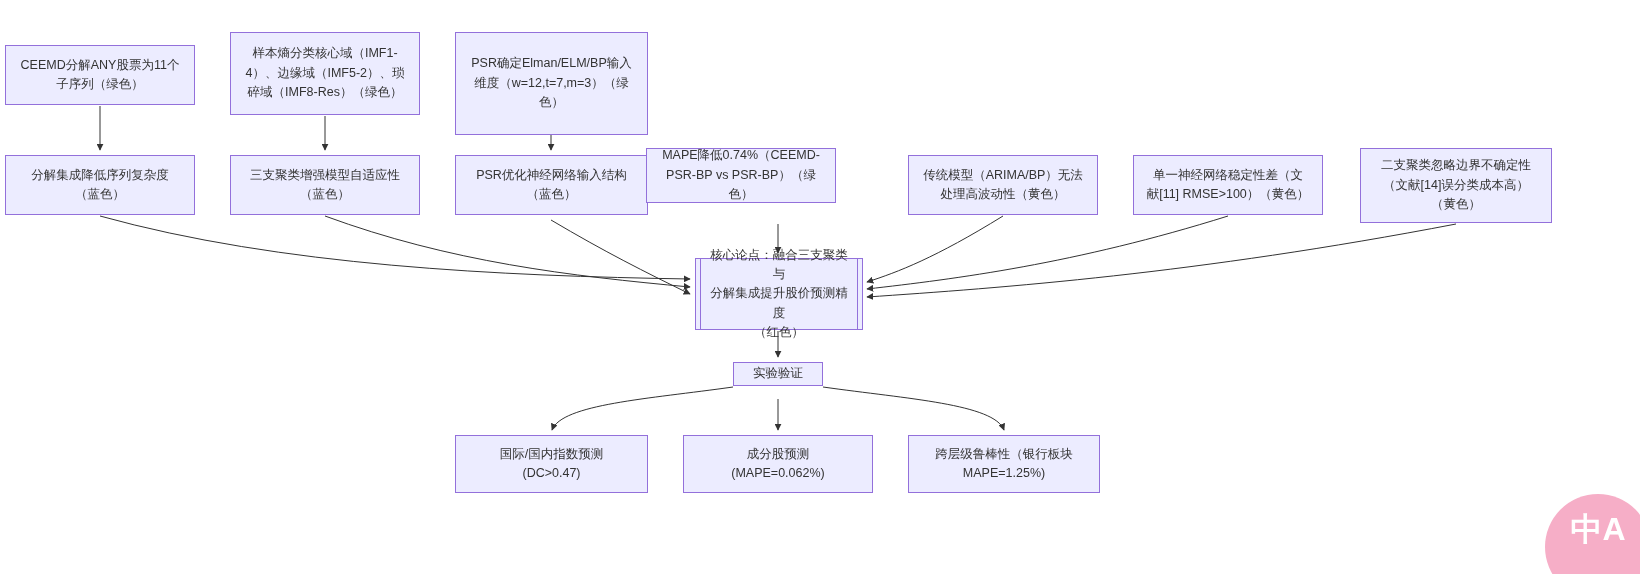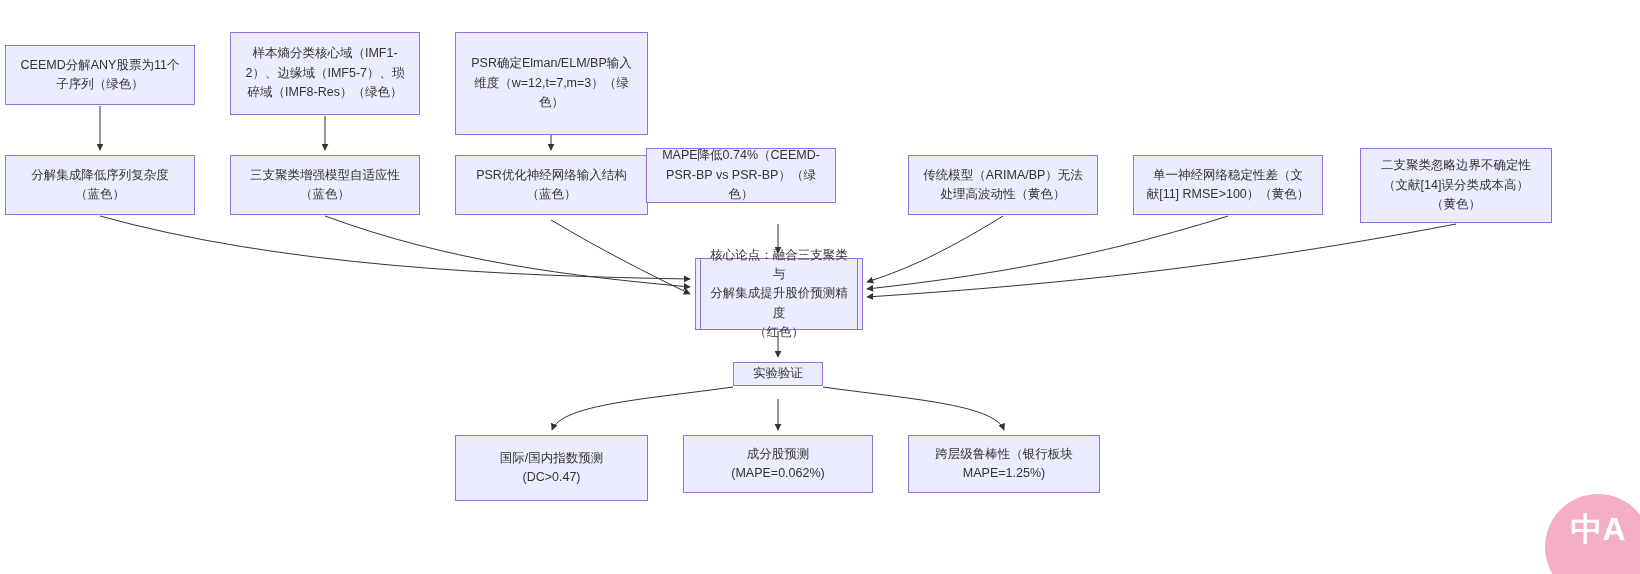--- a/index.html
+++ b/index.html
@@ -75,21 +75,21 @@
   <path class="edge" d="M 1456 224 C 1195 274, 1000 288, 867 297" marker-end="url(#arrow)"></path>
   <path class="edge" d="M 778 331 L 778 357" marker-end="url(#arrow)"></path>
   <path class="edge" d="M 733 387 C 648 399, 562 404, 552 430" marker-end="url(#arrow)"></path>
   <path class="edge" d="M 778 399 L 778 430" marker-end="url(#arrow)"></path>
   <path class="edge" d="M 823 387 C 908 399, 994 404, 1004 430" marker-end="url(#arrow)"></path>
 </svg>
 
 <div class="node" style="left:5px;top:45px;width:190px;height:60px">CEEMD分解ANY股票为11个
 子序列（绿色）</div>
 <div class="node" style="left:230px;top:32px;width:190px;height:83px">样本熵分类核心域（IMF1-
-2）、边缘域（IMF5-7）、琐
+4）、边缘域（IMF5-2）、琐
 碎域（IMF8-Res）（绿色）</div>
 <div class="node" style="left:455px;top:32px;width:193px;height:103px">PSR确定Elman/ELM/BP输入
 维度（w=12,t=7,m=3）（绿
 色）</div>
 
 <div class="node" style="left:5px;top:155px;width:190px;height:60px">分解集成降低序列复杂度
 （蓝色）</div>
 <div class="node" style="left:230px;top:155px;width:190px;height:60px">三支聚类增强模型自适应性
 （蓝色）</div>
 <div class="node" style="left:455px;top:155px;width:193px;height:60px">PSR优化神经网络输入结构
@@ -104,21 +104,21 @@
 <div class="node" style="left:1360px;top:148px;width:192px;height:75px">二支聚类忽略边界不确定性
 （文献[14]误分类成本高）
 （黄色）</div>
 
 <div class="node core" style="left:695px;top:258px;width:168px;height:72px">核心论点：融合三支聚类与
 分解集成提升股价预测精度
 （红色）</div>
 
 <div class="node" style="left:733px;top:362px;width:90px;height:24px">实验验证</div>
 
-<div class="node" style="left:455px;top:435px;width:193px;height:66px">国际/国内指数预测
+<div class="node" style="left:455px;top:435px;width:193px;height:58px">国际/国内指数预测
 (DC&gt;0.47)</div>
 <div class="node" style="left:683px;top:435px;width:190px;height:58px">成分股预测
 (MAPE=0.062%)</div>
 <div class="node" style="left:908px;top:435px;width:192px;height:58px">跨层级鲁棒性（银行板块
 MAPE=1.25%)</div>
 
 <div class="badge">
   <span>中A</span>
 </div>
 

